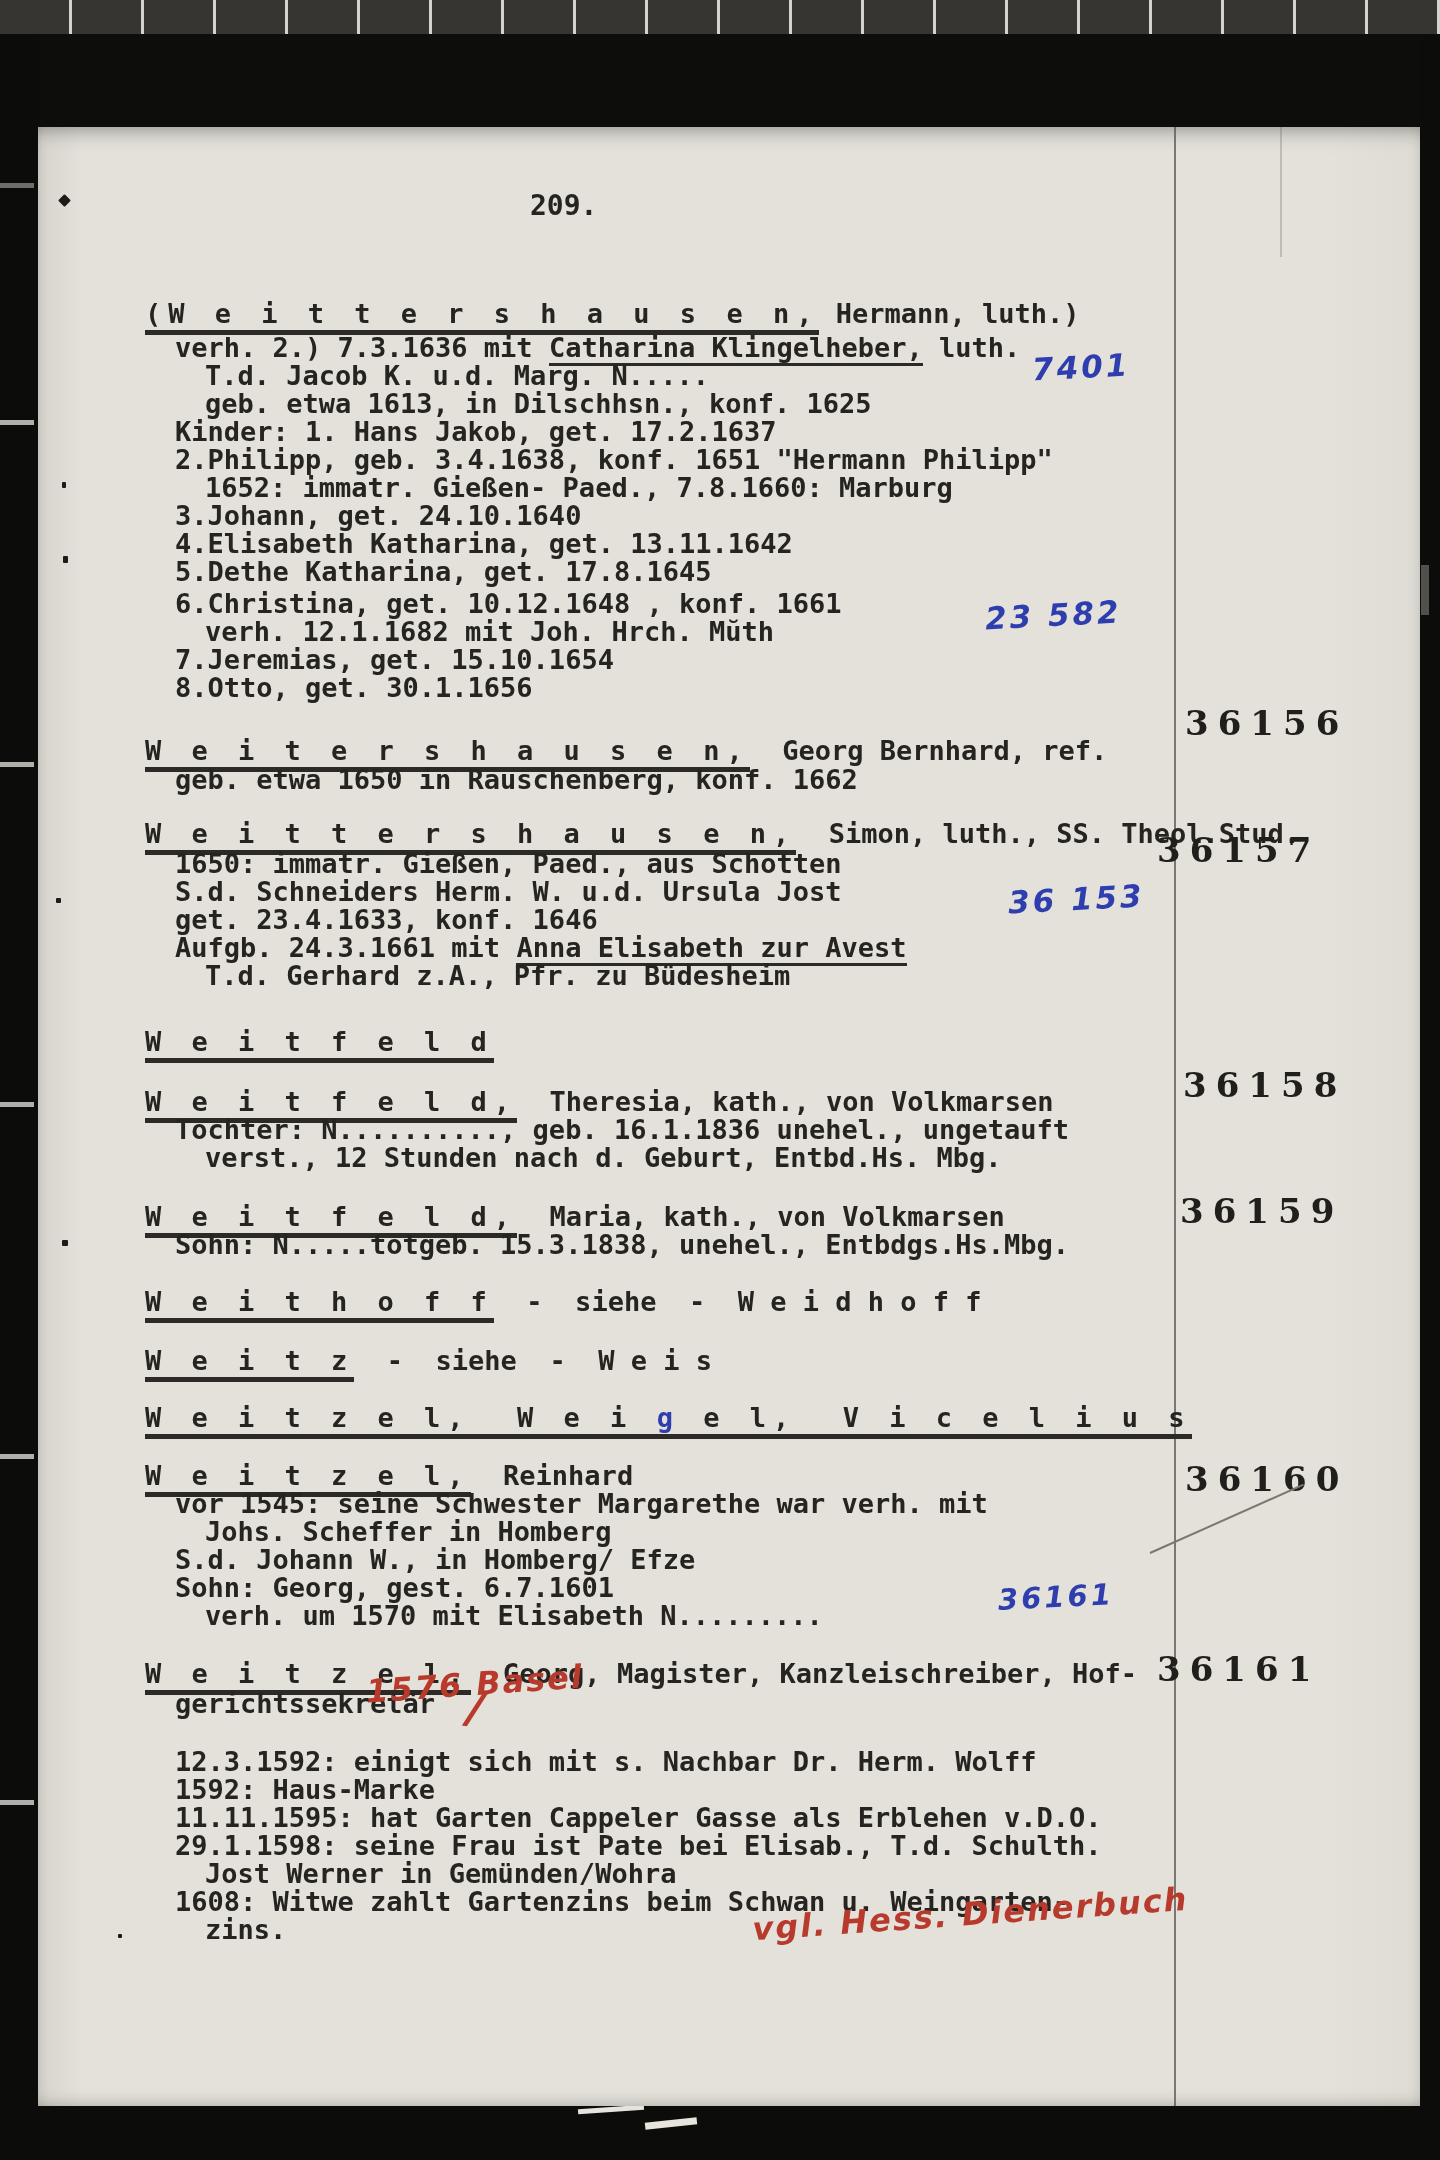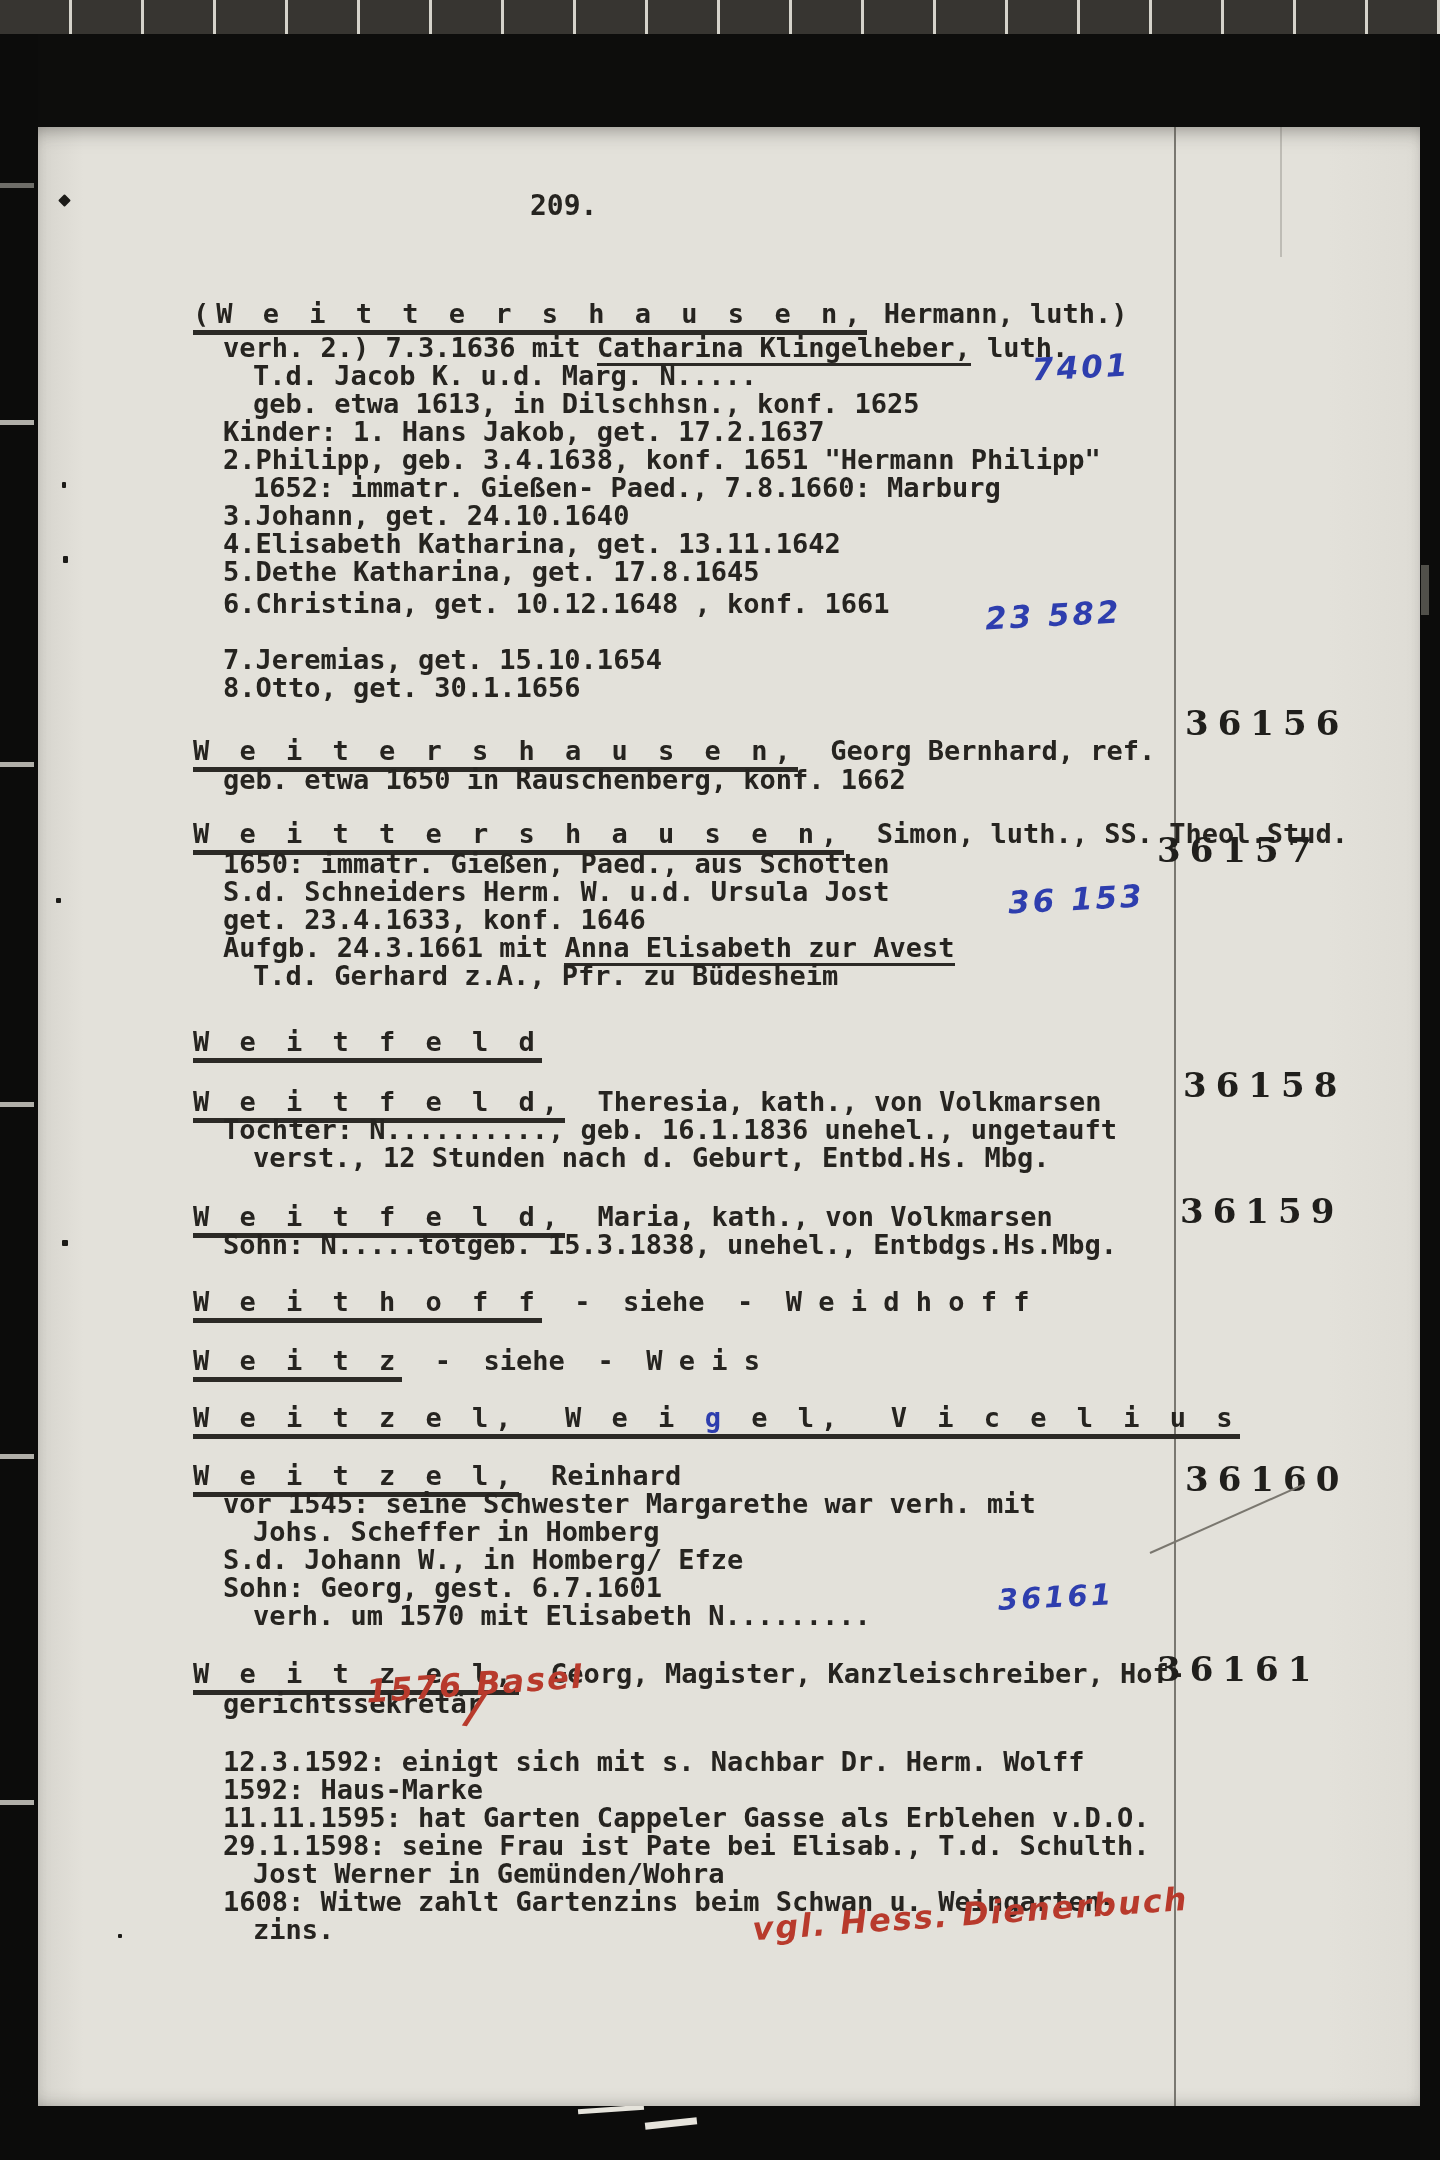--- a/index.html
+++ b/index.html
@@ -13,21 +13,21 @@
   .film-left{position:absolute;left:0;top:34px;width:38px;height:2126px;background:#0c0c0b;}
   .film-right{position:absolute;left:1420px;top:34px;width:20px;height:2126px;background:#0c0c0b;}
   .film-bottom{position:absolute;left:0;top:2106px;width:1440px;height:54px;background:#0c0c0b;}
   .ldash{position:absolute;left:0;width:34px;height:5px;background:#cfcdc6;opacity:.85;}
   .paper{position:absolute;left:38px;top:127px;width:1382px;height:1979px;
       background:linear-gradient(90deg,#d6d4cd 0px,#e3e1da 45px,#e3e1da 1290px,#dedcd5 1382px);
       box-shadow:inset 0 14px 22px -14px rgba(40,38,34,.55), inset 0 -10px 18px -12px rgba(40,38,34,.4);}
   .rule-v{position:absolute;left:1174px;top:127px;width:2px;height:1979px;background:#57544e;opacity:.75;}
   .rule-v2{position:absolute;left:1280px;top:127px;width:2px;height:130px;background:#6b685f;opacity:.3;}
   .line{position:absolute;white-space:pre;font:bold 27px/28px "DejaVu Sans Mono",monospace;
-        color:#262420;margin-left:48px;}
+        color:#262420;}
   .sp{letter-spacing:7px;}
   .ulh{border-bottom:5px solid #2c2a26;padding-bottom:1px;}
   .uli{border-bottom:3px solid #2c2a26;padding-bottom:0;}
   .blueg{color:#2e3eae;}
   .pagenum{position:absolute;font:bold 28px/28px "DejaVu Sans Mono",monospace;color:#262420;}
   .num{position:absolute;font:bold 34px/34px "DejaVu Serif",serif;letter-spacing:9px;color:#201f1c;}
   .hwb{position:absolute;font:italic bold 31px/31px "DejaVu Sans",sans-serif;color:#2e3eae;
        letter-spacing:3px;transform:rotate(-3deg);}
   .hwr{position:absolute;font:italic bold 32px/32px "DejaVu Sans",sans-serif;color:#b83a2c;
        letter-spacing:2px;transform:rotate(-4deg);}
@@ -73,20 +73,21 @@
   <div class="line" style="left:175px;top:334px"><span>verh. 2.) 7.3.1636 mit </span><span class="uli">Catharina Klingelheber,</span><span> luth.</span></div>
   <div class="line" style="left:205px;top:362px"><span>T.d. Jacob K. u.d. Marg. N.....</span></div>
   <div class="line" style="left:205px;top:390px"><span>geb. etwa 1613, in Dilschhsn., konf. 1625</span></div>
   <div class="line" style="left:175px;top:418px"><span>Kinder: 1. Hans Jakob, get. 17.2.1637</span></div>
   <div class="line" style="left:175px;top:446px"><span>2.Philipp, geb. 3.4.1638, konf. 1651 "Hermann Philipp"</span></div>
   <div class="line" style="left:205px;top:474px"><span>1652: immatr. Gießen- Paed., 7.8.1660: Marburg</span></div>
   <div class="line" style="left:175px;top:502px"><span>3.Johann, get. 24.10.1640</span></div>
   <div class="line" style="left:175px;top:530px"><span>4.Elisabeth Katharina, get. 13.11.1642</span></div>
   <div class="line" style="left:175px;top:558px"><span>5.Dethe Katharina, get. 17.8.1645</span></div>
   <div class="line" style="left:175px;top:590px"><span>6.Christina, get. 10.12.1648 , konf. 1661</span></div>
+  <div class="line" style="left:205px;top:618px"><span>verh. 12.1.1682 mit Joh. Hrch. Mŭth</span></div>
   <div class="line" style="left:175px;top:646px"><span>7.Jeremias, get. 15.10.1654</span></div>
   <div class="line" style="left:175px;top:674px"><span>8.Otto, get. 30.1.1656</span></div>
 
   <div class="line" style="left:145px;top:737px"><span class="sp ulh">W e i t e r s h a u s e n,</span><span>  Georg Bernhard, ref.</span></div>
   <div class="line" style="left:175px;top:766px"><span>geb. etwa 1650 in Rauschenberg, konf. 1662</span></div>
 
   <div class="line" style="left:145px;top:820px"><span class="sp ulh">W e i t t e r s h a u s e n,</span><span>  Simon, luth., SS. Theol.Stud.</span></div>
   <div class="line" style="left:175px;top:850px"><span>1650: immatr. Gießen, Paed., aus Schotten</span></div>
   <div class="line" style="left:175px;top:878px"><span>S.d. Schneiders Herm. W. u.d. Ursula Jost</span></div>
   <div class="line" style="left:175px;top:906px"><span>get. 23.4.1633, konf. 1646</span></div>

